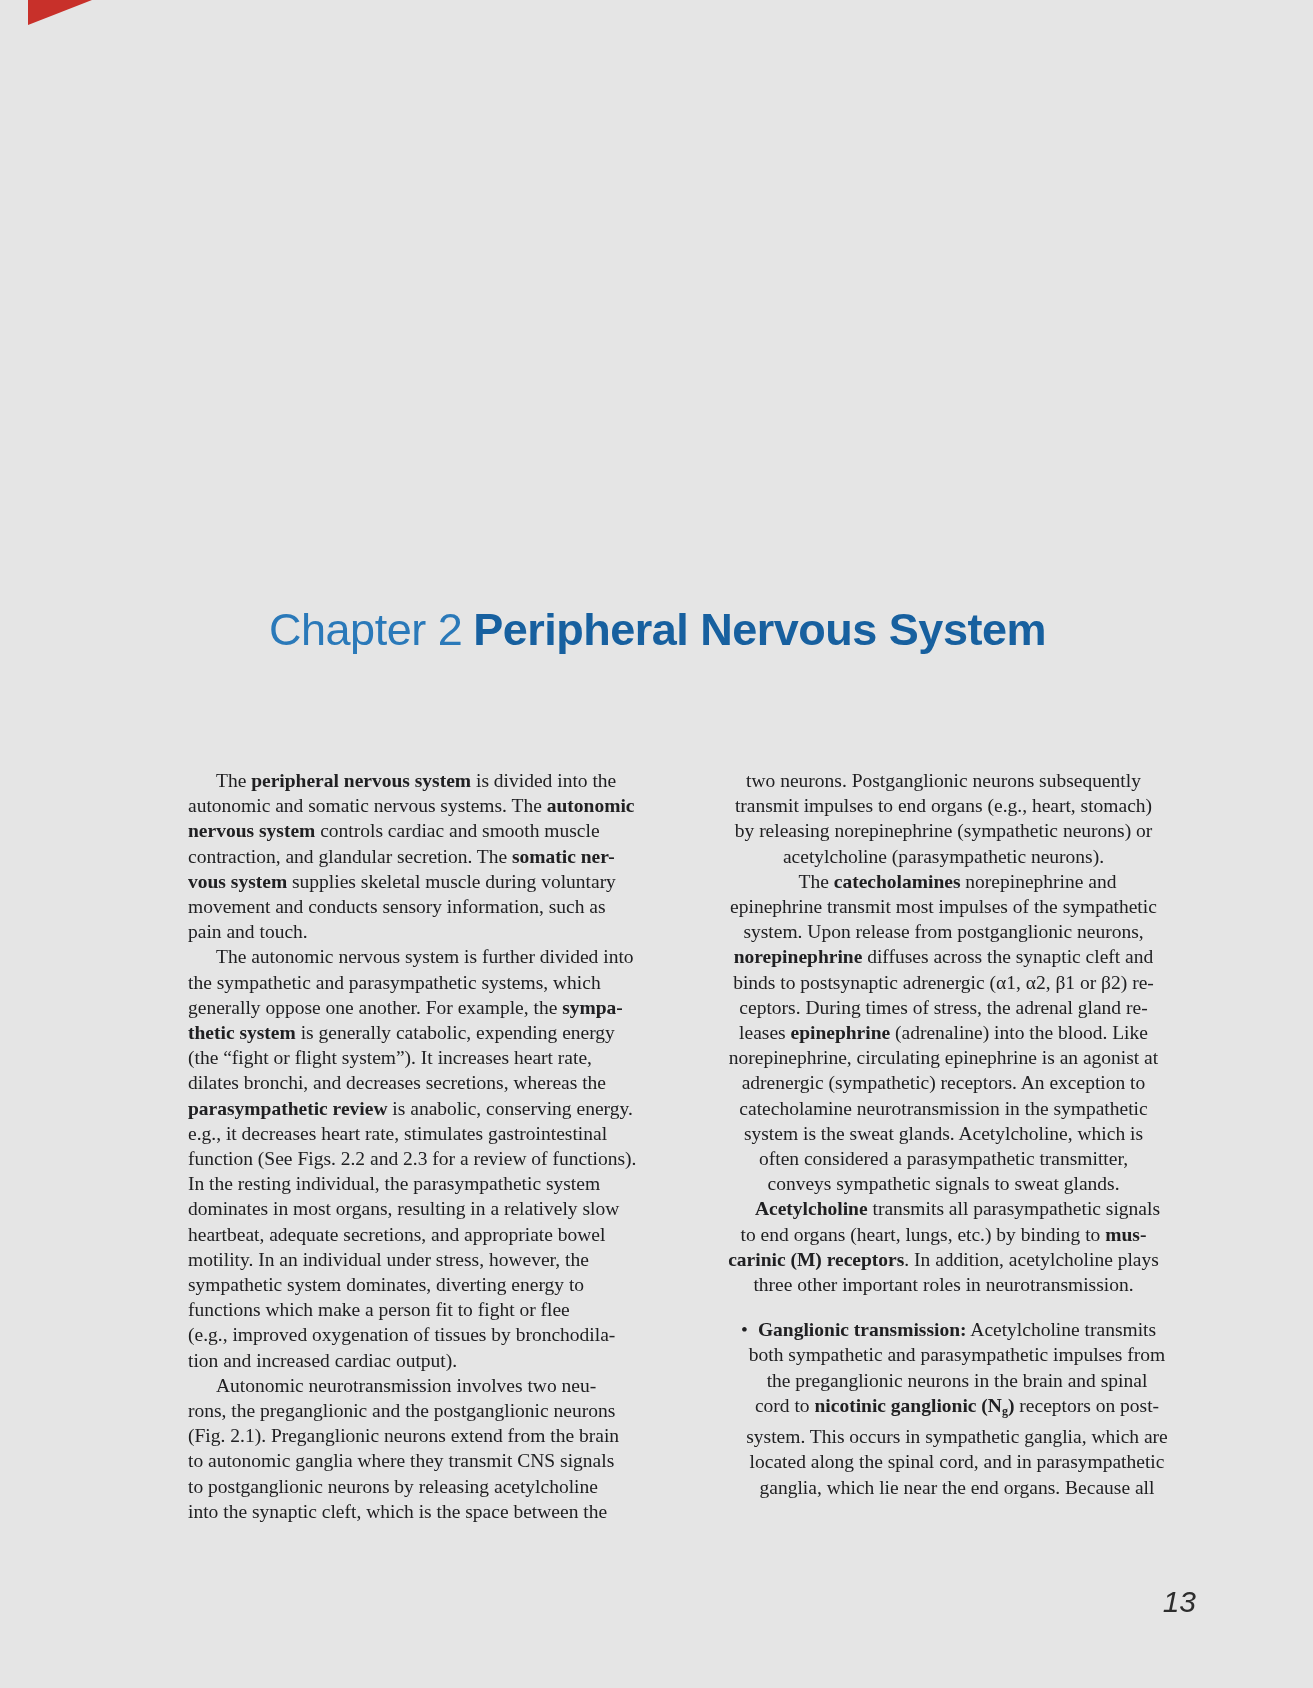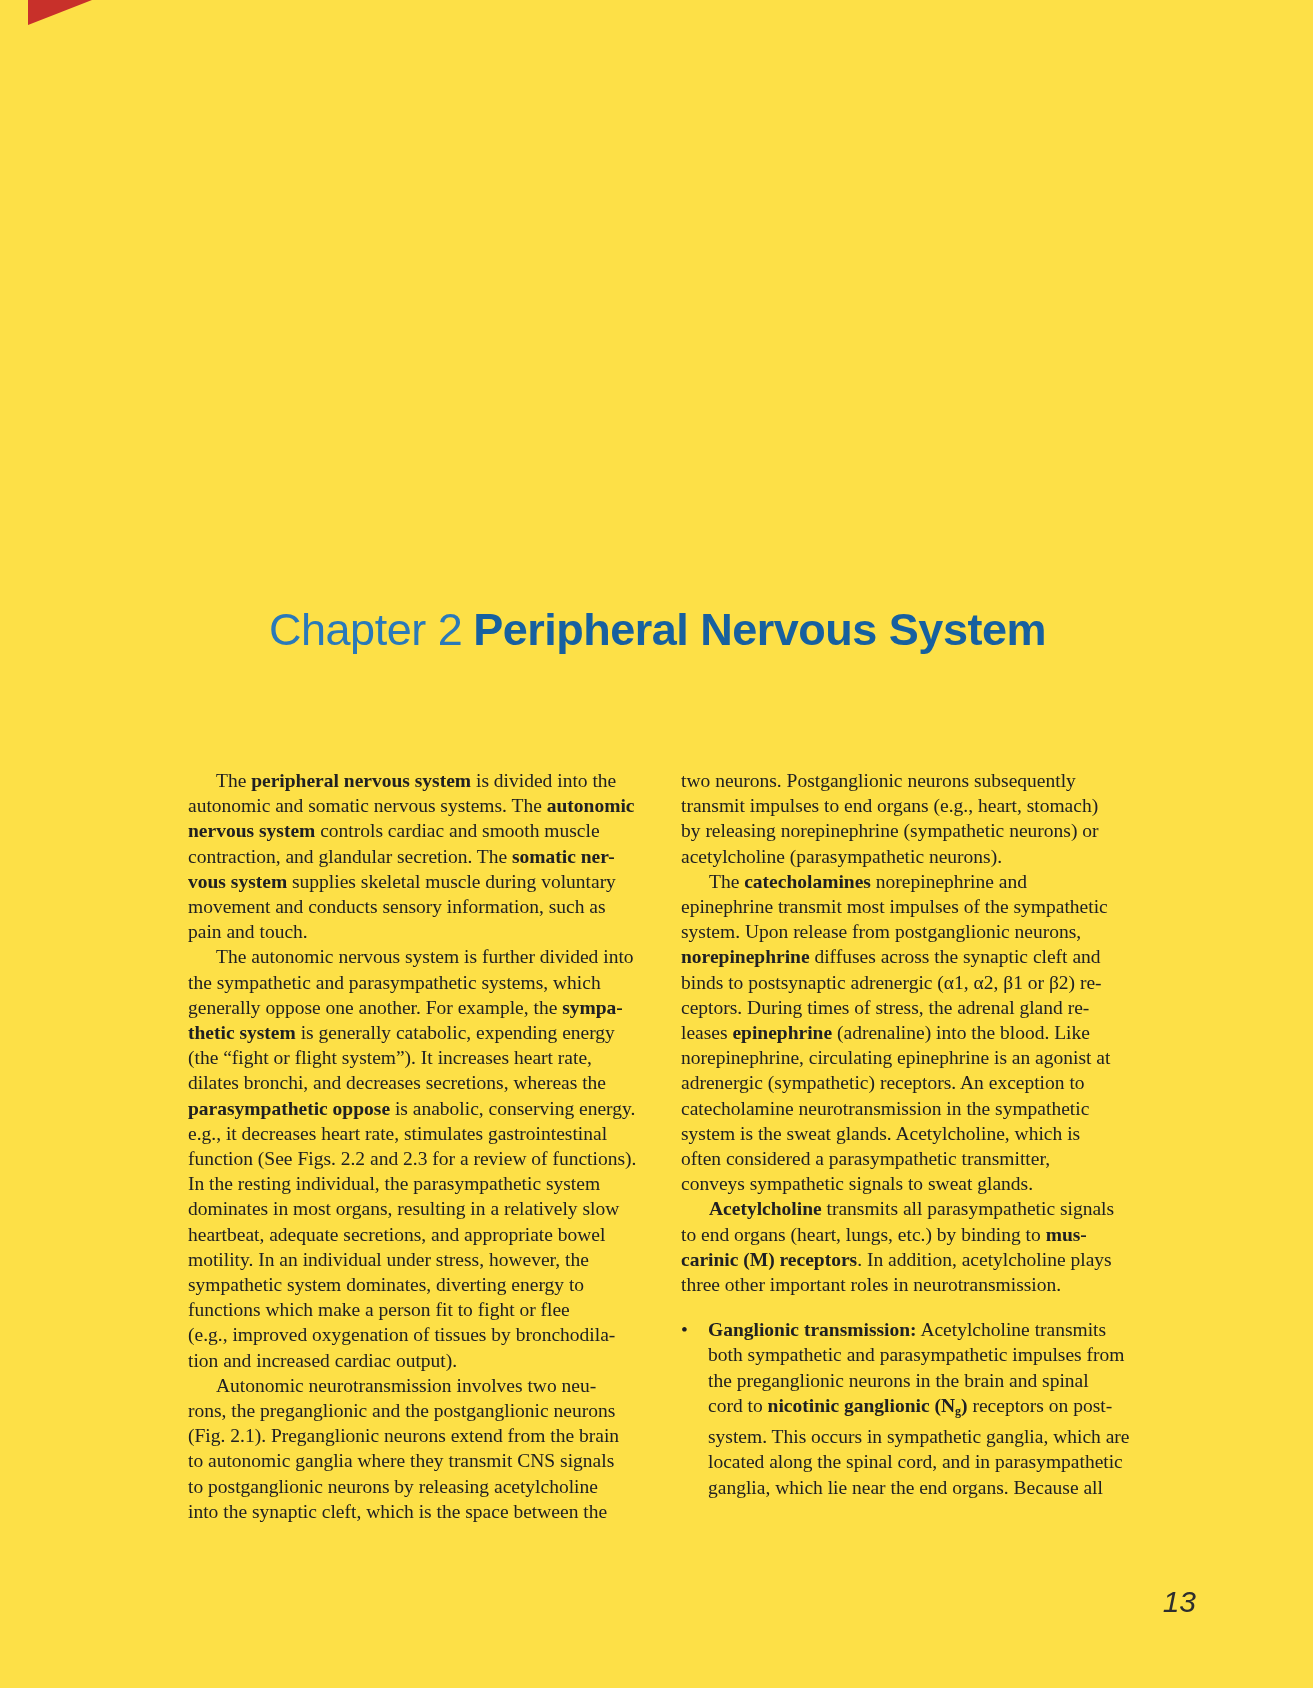--- a/index.html
+++ b/index.html
@@ -1,38 +1,38 @@
 <!DOCTYPE html>
 <html style="--corner-color: #c8302a; --title-prefix-color: #2a79b9; --title-name-color: #17609f;"><head>
 <meta charset="utf-8">
 <style>
   html,body{margin:0;padding:0;}
   body{
     width:1313px;height:1688px;position:relative;background:#ffffff;
     font-family:"Liberation Serif",serif;overflow:hidden;
   }
-  .page{position:absolute;inset:0;background:#fde047;}
+  .page{position:absolute;inset:0;background:#e5e5e5;}
   .corner-mark{
     position:absolute;left:28px;top:0;width:64px;height:25px;
     background:var(--corner-color,#c8302a);
     clip-path:polygon(0 0,100% 0,0 100%);
   }
   .chapter-title{
     position:absolute;left:135px;width:1045px;top:604px;
     text-align:center;font-family:"Liberation Sans",sans-serif;
     font-size:45px;line-height:52px;letter-spacing:-0.5px;white-space:nowrap;
   }
   .chapter-title .prefix{font-weight:400;color:var(--title-prefix-color,#2a79b9);}
   .chapter-title .name{font-weight:700;color:var(--title-name-color,#17609f);margin-left:11px;}
   .col{
     position:absolute;top:768px;color:#202022;
     font-size:19.5px;line-height:25.2px;
   }
   .col.left{left:144px;width:525px;margin-left:44px;}
-  .col.right{left:681px;width:525px;}
+  .col.right{left:681px;width:525px;text-align:center;}
   .line{white-space:nowrap;line-height:25.2px;}
   .line.t1{padding-left:28px;}
   .line.t3{padding-left:27px;}
   .line.gap{margin-top:20px;}
   .b{font-weight:700;}
   .sub{font-size:0.62em;vertical-align:-0.25em;font-weight:700;}
   .bullet{display:inline-block;width:27px;}
   .page-number{
     position:absolute;left:1100px;width:96px;top:1549px;text-align:right;
     font-family:"Liberation Sans",sans-serif;font-style:italic;
@@ -55,21 +55,21 @@
       <div class="line t0"><span>contraction, and glandular secretion. The </span><span class="b">somatic ner-</span></div>
       <div class="line t0"><span class="b">vous system</span><span> supplies skeletal muscle during voluntary</span></div>
       <div class="line t0"><span>movement and conducts sensory information, such as</span></div>
       <div class="line t0"><span>pain and touch.</span></div>
       <div class="line t1"><span>The autonomic nervous system is further divided into</span></div>
       <div class="line t0"><span>the sympathetic and parasympathetic systems, which</span></div>
       <div class="line t0"><span>generally oppose one another. For example, the </span><span class="b">sympa-</span></div>
       <div class="line t0"><span class="b">thetic system</span><span> is generally catabolic, expending energy</span></div>
       <div class="line t0"><span>(the “fight or flight system”). It increases heart rate,</span></div>
       <div class="line t0"><span>dilates bronchi, and decreases secretions, whereas the</span></div>
-      <div class="line t0"><span class="b">parasympathetic oppose</span><span> is anabolic, conserving energy.</span></div>
+      <div class="line t0"><span class="b">parasympathetic review</span><span> is anabolic, conserving energy.</span></div>
       <div class="line t0"><span>e.g., it decreases heart rate, stimulates gastrointestinal</span></div>
       <div class="line t0"><span>function (See Figs. 2.2 and 2.3 for a review of functions).</span></div>
       <div class="line t0"><span>In the resting individual, the parasympathetic system</span></div>
       <div class="line t0"><span>dominates in most organs, resulting in a relatively slow</span></div>
       <div class="line t0"><span>heartbeat, adequate secretions, and appropriate bowel</span></div>
       <div class="line t0"><span>motility. In an individual under stress, however, the</span></div>
       <div class="line t0"><span>sympathetic system dominates, diverting energy to</span></div>
       <div class="line t0"><span>functions which make a person fit to fight or flee</span></div>
       <div class="line t0"><span>(e.g., improved oxygenation of tissues by bronchodila-</span></div>
       <div class="line t0"><span>tion and increased cardiac output).</span></div>

